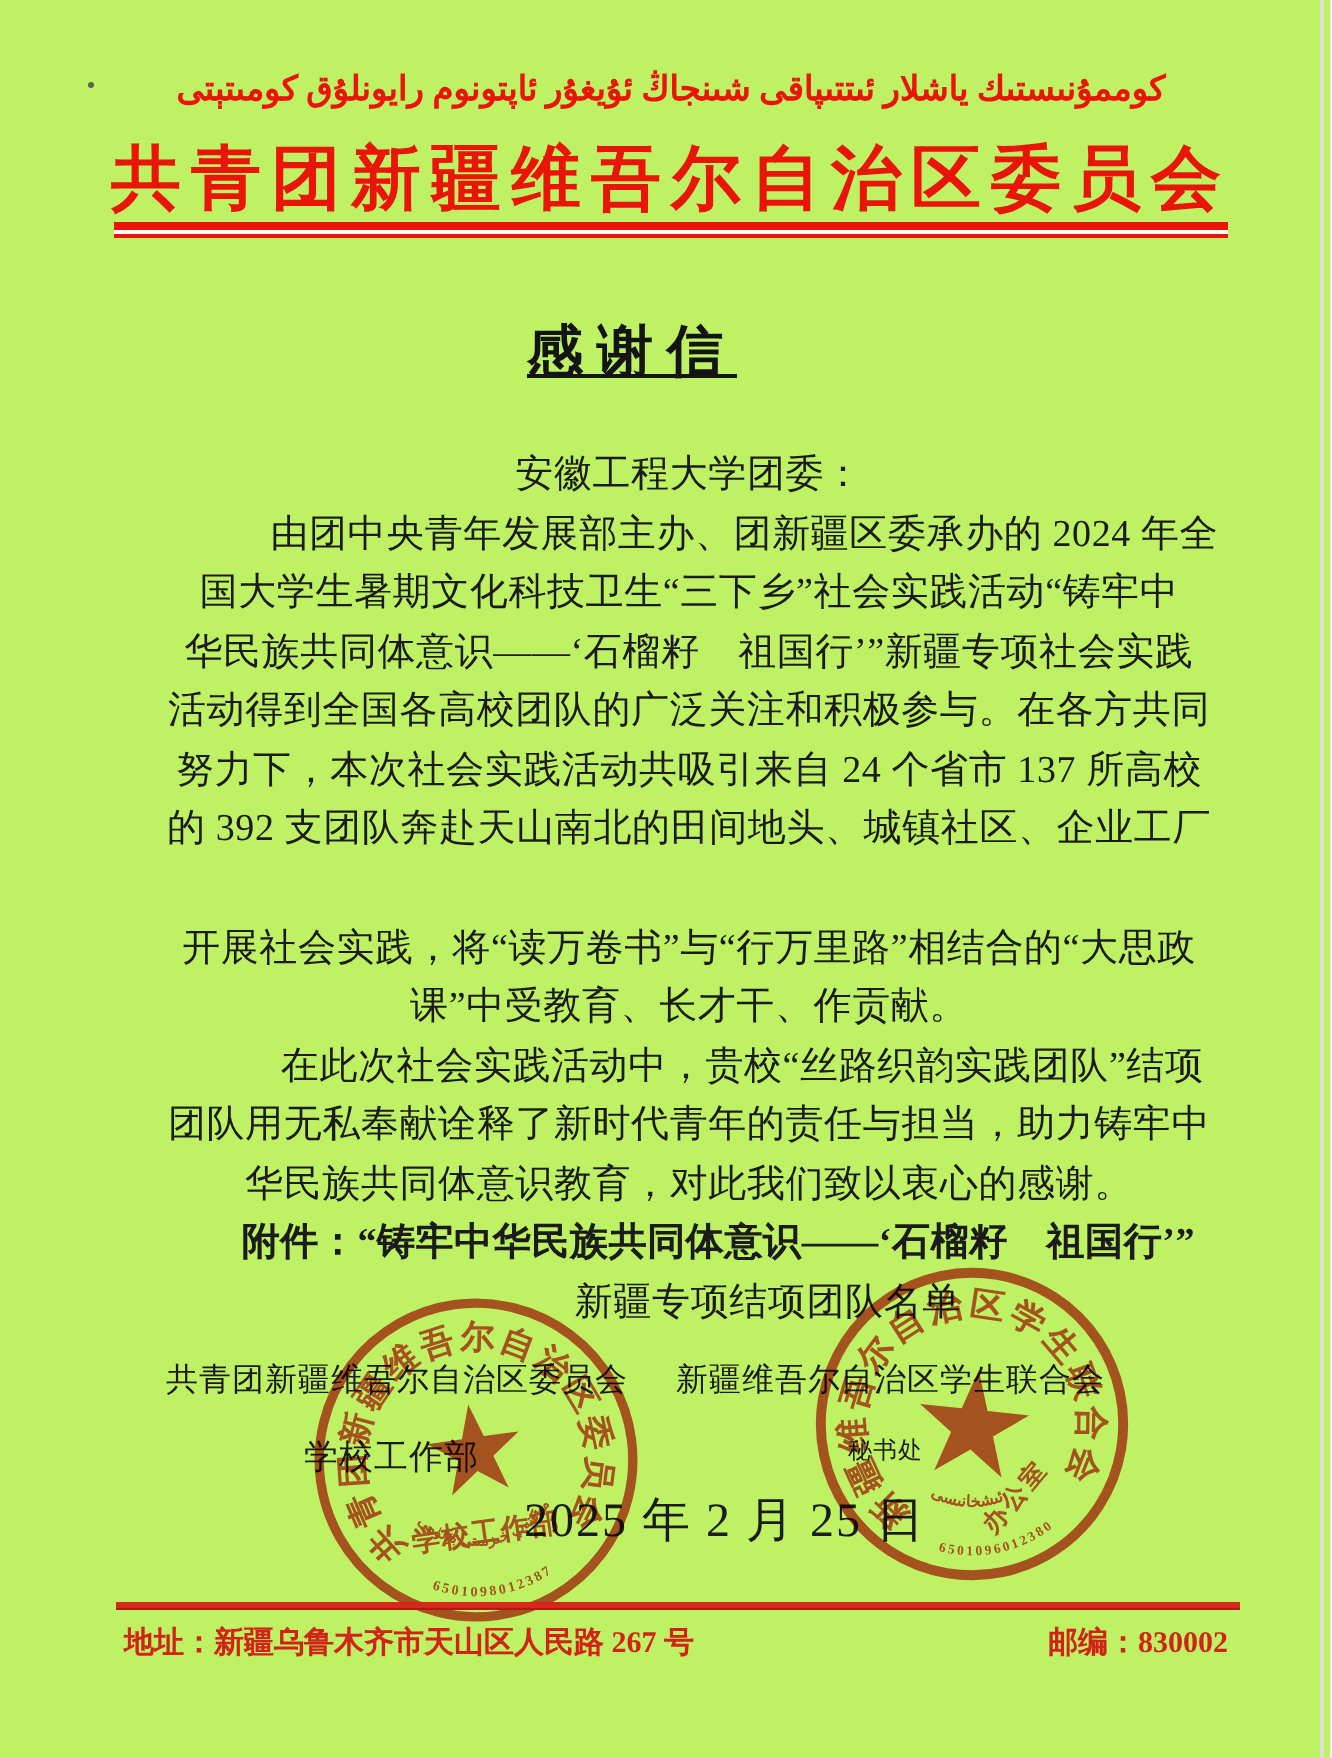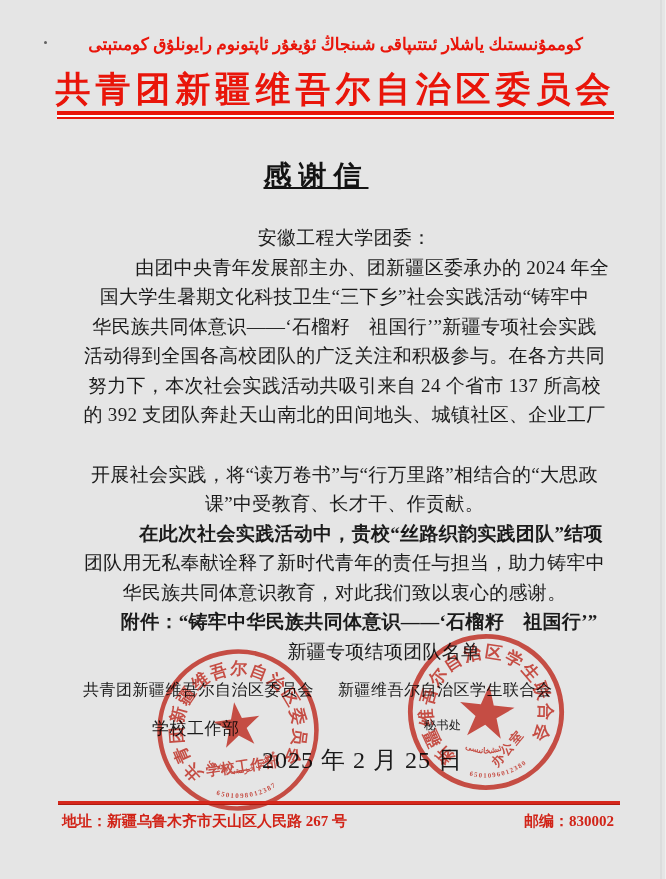--- a/index.html
+++ b/index.html
@@ -1,16 +1,16 @@
 <!DOCTYPE html>
 <html><head>
 <meta charset="utf-8">
 <style>
   html,body{margin:0;padding:0;background:#ffffff;}
-  .page{position:relative;width:666px;height:879px;background:#e5e5e5;overflow:hidden;
+  .page{position:relative;width:666px;height:879px;background:#bef264;overflow:hidden;
         font-family:"Liberation Serif","DejaVu Serif",serif;}
   
   .edge-line{position:absolute;top:0;right:4px;width:2px;height:879px;background:#dcdcdc;}
   .edge-line2{position:absolute;top:0;right:0;width:1px;height:879px;background:#efefef;}
   .speck{position:absolute;left:44px;top:41px;width:3px;height:3px;border-radius:50%;background:#4a4a4a;opacity:.85;}
 
   
   .uy-line{position:absolute;top:34px;left:60px;right:55px;text-align:center;
            color:#e9150a;font-weight:bold;font-size:17px;line-height:22px;direction:rtl;}
   .org-line{position:absolute;top:66px;left:40px;right:35px;text-align:center;
@@ -59,21 +59,21 @@
   <div class="body-block">
       <div class="body-line" style="text-indent: 0em;">安徽工程大学团委：</div>
       <div class="body-line" style="text-indent: 2.8em;">由团中央青年发展部主办、团新疆区委承办的 2024 年全</div>
       <div class="body-line" style="text-indent: 0em;">国大学生暑期文化科技卫生“三下乡”社会实践活动“铸牢中</div>
       <div class="body-line" style="text-indent: 0em;">华民族共同体意识——‘石榴籽　祖国行’”新疆专项社会实践</div>
       <div class="body-line" style="text-indent: 0em;">活动得到全国各高校团队的广泛关注和积极参与。在各方共同</div>
       <div class="body-line" style="text-indent: 0em;">努力下，本次社会实践活动共吸引来自 24 个省市 137 所高校</div>
       <div class="body-line" style="text-indent: 0em;">的 392 支团队奔赴天山南北的田间地头、城镇社区、企业工厂</div>
       <div class="body-line" style="text-indent: 0em; margin-top: 30px;">开展社会实践，将“读万卷书”与“行万里路”相结合的“大思政</div>
       <div class="body-line" style="text-indent: 0em;">课”中受教育、长才干、作贡献。</div>
-      <div class="body-line" style="text-indent: 2.8em; font-weight: bold;">在此次社会实践活动中，贵校“丝路织韵实践团队”结项</div>
+      <div class="body-line" style="text-indent: 2.8em;">在此次社会实践活动中，贵校“丝路织韵实践团队”结项</div>
       <div class="body-line" style="text-indent: 0em;">团队用无私奉献诠释了新时代青年的责任与担当，助力铸牢中</div>
       <div class="body-line" style="text-indent: 0em;">华民族共同体意识教育，对此我们致以衷心的感谢。</div>
       <div class="body-line" style="text-indent: 1.55em; font-weight: bold;">附件：“铸牢中华民族共同体意识——‘石榴籽　祖国行’”</div>
       <div class="body-line" style="text-indent: 4.15em;">新疆专项结项团队名单</div>
     </div>
 
   <div class="sig sig-left-org">共青团新疆维吾尔自治区委员会</div>
   <div class="sig sig-right-org">新疆维吾尔自治区学生联合会</div>
   <div class="sig sig-left-dept">学校工作部</div>
   <div class="sig sig-right-dept">秘书处</div>

